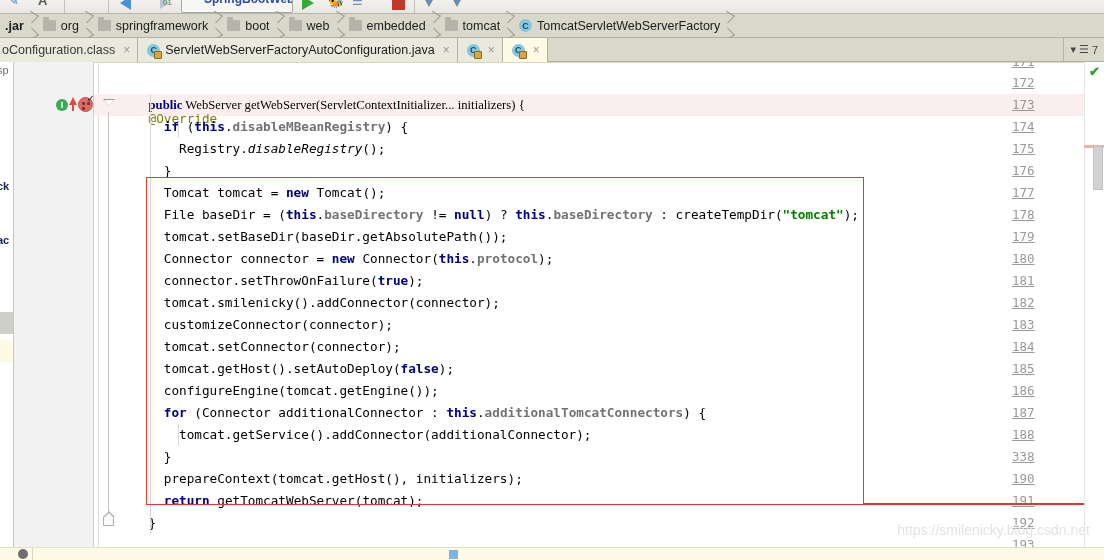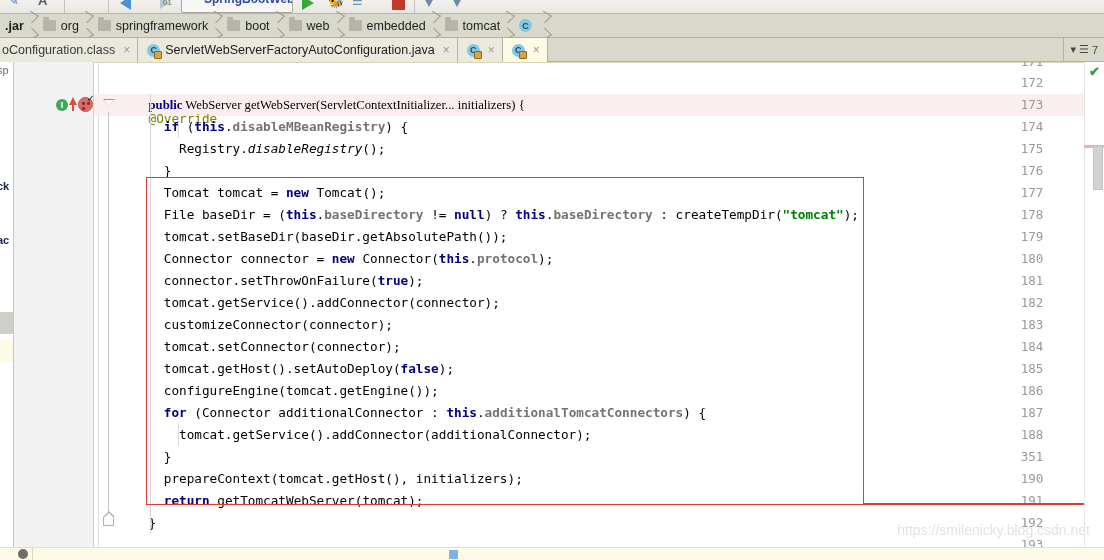--- a/index.html
+++ b/index.html
@@ -147,21 +147,21 @@
   }
   .gutter{
     position:absolute; left:0; top:0; width:80px; height:100%;
     background:#f2f2f2; border-right:1px solid #d0d0d0;
   }
   .gutter-fold-line{
     position:absolute; left:84px; top:0; width:1px; height:100%; background:#dcdcdc;
   }
   .lineno{
     position:absolute; right:52px; font-size:12.5px; color:#999999;
-    font-family:"DejaVu Sans Mono", monospace; text-align:center; width:40px;
+    font-family:"DejaVu Sans Mono", monospace; text-align:left; width:40px;text-decoration:underline;
   }
   .code-line{
     position:absolute; left:104px; height:22px; line-height:22px;
     font-family:"DejaVu Sans Mono", monospace; font-size:12.7px;
     color:#000000; white-space:pre;
   }
   .hl-row{
     position:absolute; left:80px; right:20px; height:22px; background:#fbeeee;
   }
   .kw   { color:#000080; font-weight:bold; }
@@ -323,20 +323,21 @@
     <div class="crumb-sep"></div>
 
     <div class="crumb">
       <span class="ic-folder"></span>
       <span class="lbl">tomcat</span>
     </div>
     <div class="crumb-sep"></div>
 
     <div class="crumb">
       <span class="ic-class">C</span>
+      <span class="lbl">TomcatServletWebServerFactory</span>
     </div>
     <div class="crumb-sep"></div>
   </div>
 
   <div class="tabbar">
     <div class="tab cut">
       <span class="tlabel">oConfiguration.class</span>
       <span class="close">×</span>
     </div>
     <div class="tab">
@@ -391,34 +392,34 @@
         <div class="code-line" style="top: 120px; left: 149.78px;"><span>Tomcat tomcat = </span><span class="kw">new</span><span> Tomcat();</span></div>
         <div class="lineno" style="top: 142px; line-height: 22px;">178</div>
         <div class="code-line" style="top: 142px; left: 149.78px;"><span>File baseDir = (</span><span class="kw">this</span><span>.</span><span class="fld">baseDirectory</span><span> != </span><span class="kw">null</span><span>) ? </span><span class="kw">this</span><span>.</span><span class="fld">baseDirectory</span><span> : createTempDir(</span><span class="str">"tomcat"</span><span>);</span></div>
         <div class="lineno" style="top: 164px; line-height: 22px;">179</div>
         <div class="code-line" style="top: 164px; left: 149.78px;"><span>tomcat.setBaseDir(baseDir.getAbsolutePath());</span></div>
         <div class="lineno" style="top: 186px; line-height: 22px;">180</div>
         <div class="code-line" style="top: 186px; left: 149.78px;"><span>Connector connector = </span><span class="kw">new</span><span> Connector(</span><span class="kw">this</span><span>.</span><span class="fld">protocol</span><span>);</span></div>
         <div class="lineno" style="top: 208px; line-height: 22px;">181</div>
         <div class="code-line" style="top: 208px; left: 149.78px;"><span>connector.setThrowOnFailure(</span><span class="kw">true</span><span>);</span></div>
         <div class="lineno" style="top: 230px; line-height: 22px;">182</div>
-        <div class="code-line" style="top: 230px; left: 149.78px;"><span>tomcat.getService().addConnector(connector);</span></div>
+        <div class="code-line" style="top: 230px; left: 149.78px;"><span>tomcat.smilenicky().addConnector(connector);</span></div>
         <div class="lineno" style="top: 252px; line-height: 22px;">183</div>
         <div class="code-line" style="top: 252px; left: 149.78px;"><span>customizeConnector(connector);</span></div>
         <div class="lineno" style="top: 274px; line-height: 22px;">184</div>
         <div class="code-line" style="top: 274px; left: 149.78px;"><span>tomcat.setConnector(connector);</span></div>
         <div class="lineno" style="top: 296px; line-height: 22px;">185</div>
         <div class="code-line" style="top: 296px; left: 149.78px;"><span>tomcat.getHost().setAutoDeploy(</span><span class="kw">false</span><span>);</span></div>
         <div class="lineno" style="top: 318px; line-height: 22px;">186</div>
         <div class="code-line" style="top: 318px; left: 149.78px;"><span>configureEngine(tomcat.getEngine());</span></div>
         <div class="lineno" style="top: 340px; line-height: 22px;">187</div>
         <div class="code-line" style="top: 340px; left: 149.78px;"><span class="kw">for</span><span> (Connector additionalConnector : </span><span class="kw">this</span><span>.</span><span class="fld">additionalTomcatConnectors</span><span>) {</span></div>
         <div class="lineno" style="top: 362px; line-height: 22px;">188</div>
         <div class="code-line" style="top: 362px; left: 165.04px;"><span>tomcat.getService().addConnector(additionalConnector);</span></div>
-        <div class="lineno" style="top: 384px; line-height: 22px;">351</div>
+        <div class="lineno" style="top: 384px; line-height: 22px;">338</div>
         <div class="code-line" style="top: 384px; left: 149.78px;"><span>}</span></div>
         <div class="lineno" style="top: 406px; line-height: 22px;">190</div>
         <div class="code-line" style="top: 406px; left: 149.78px;"><span>prepareContext(tomcat.getHost(), initializers);</span></div>
         <div class="lineno" style="top: 428px; line-height: 22px;">191</div>
         <div class="code-line" style="top: 428px; left: 149.78px;"><span class="kw">return</span><span> getTomcatWebServer(tomcat);</span></div>
         <div class="lineno" style="top: 450px; line-height: 22px;">192</div>
         <div class="code-line" style="top: 450px; left: 134.52px;"><span>}</span></div>
         <div class="lineno" style="top: 472px; line-height: 22px;">193</div>
       </div>
 

